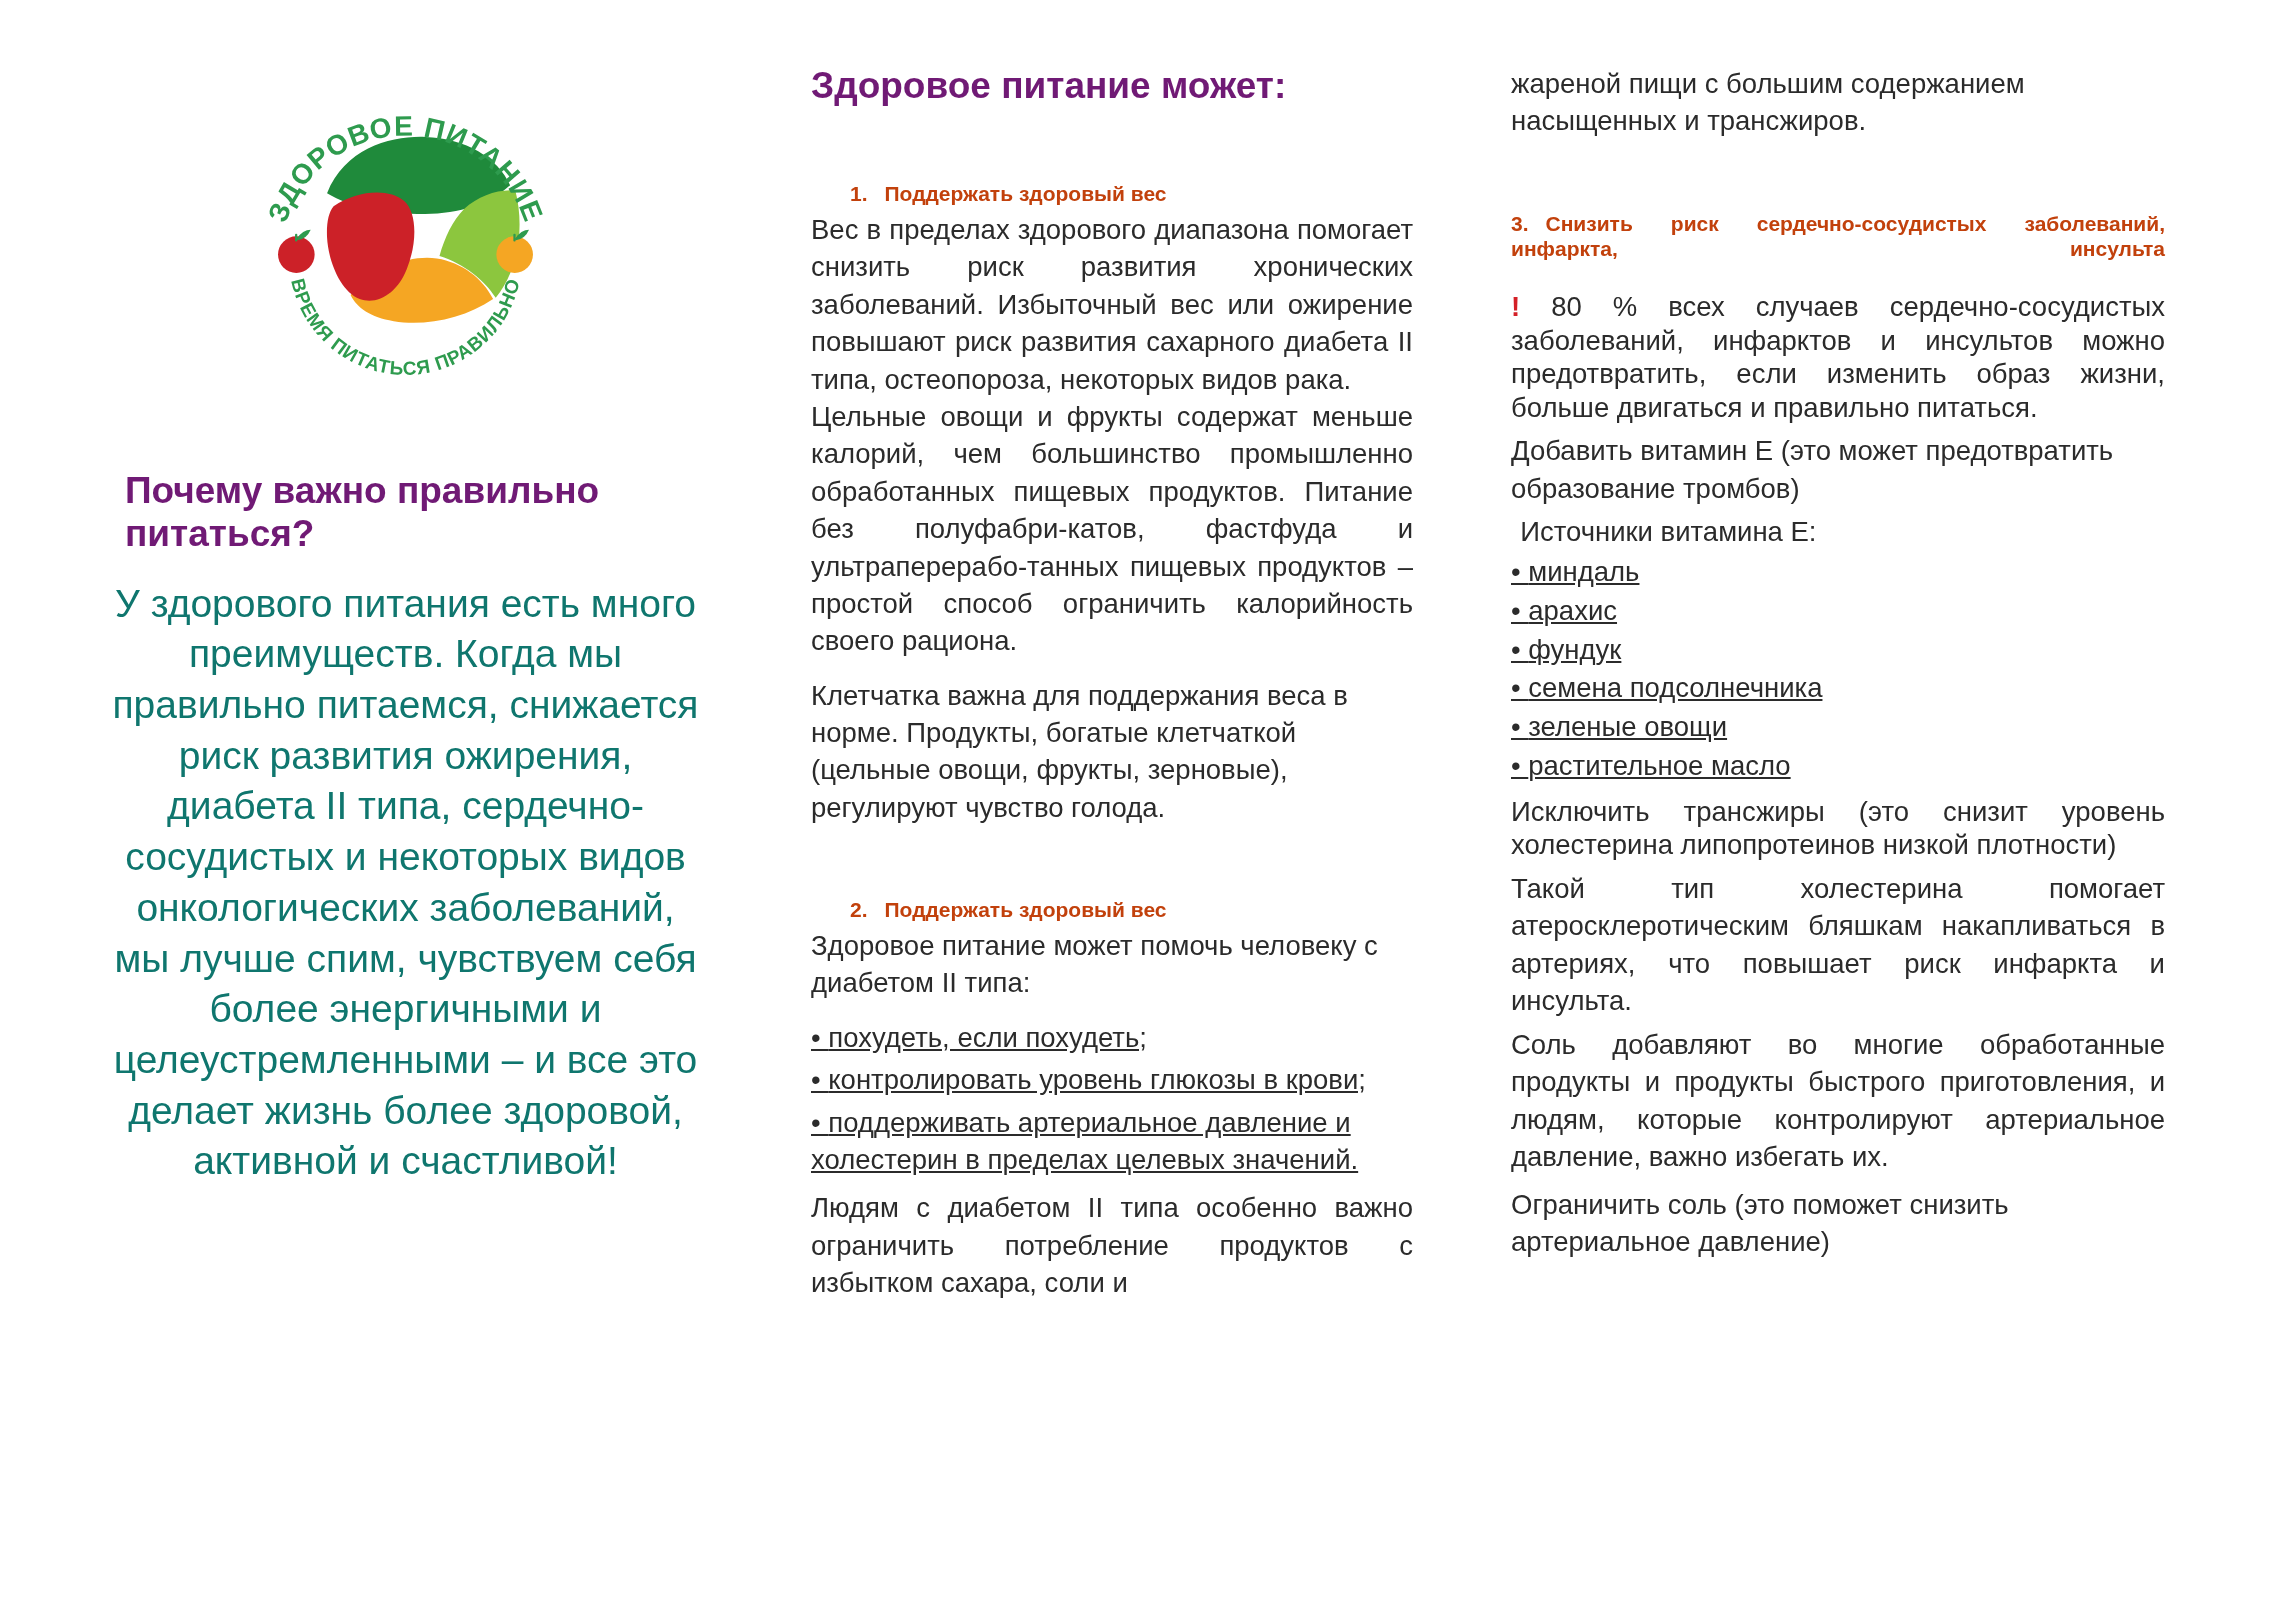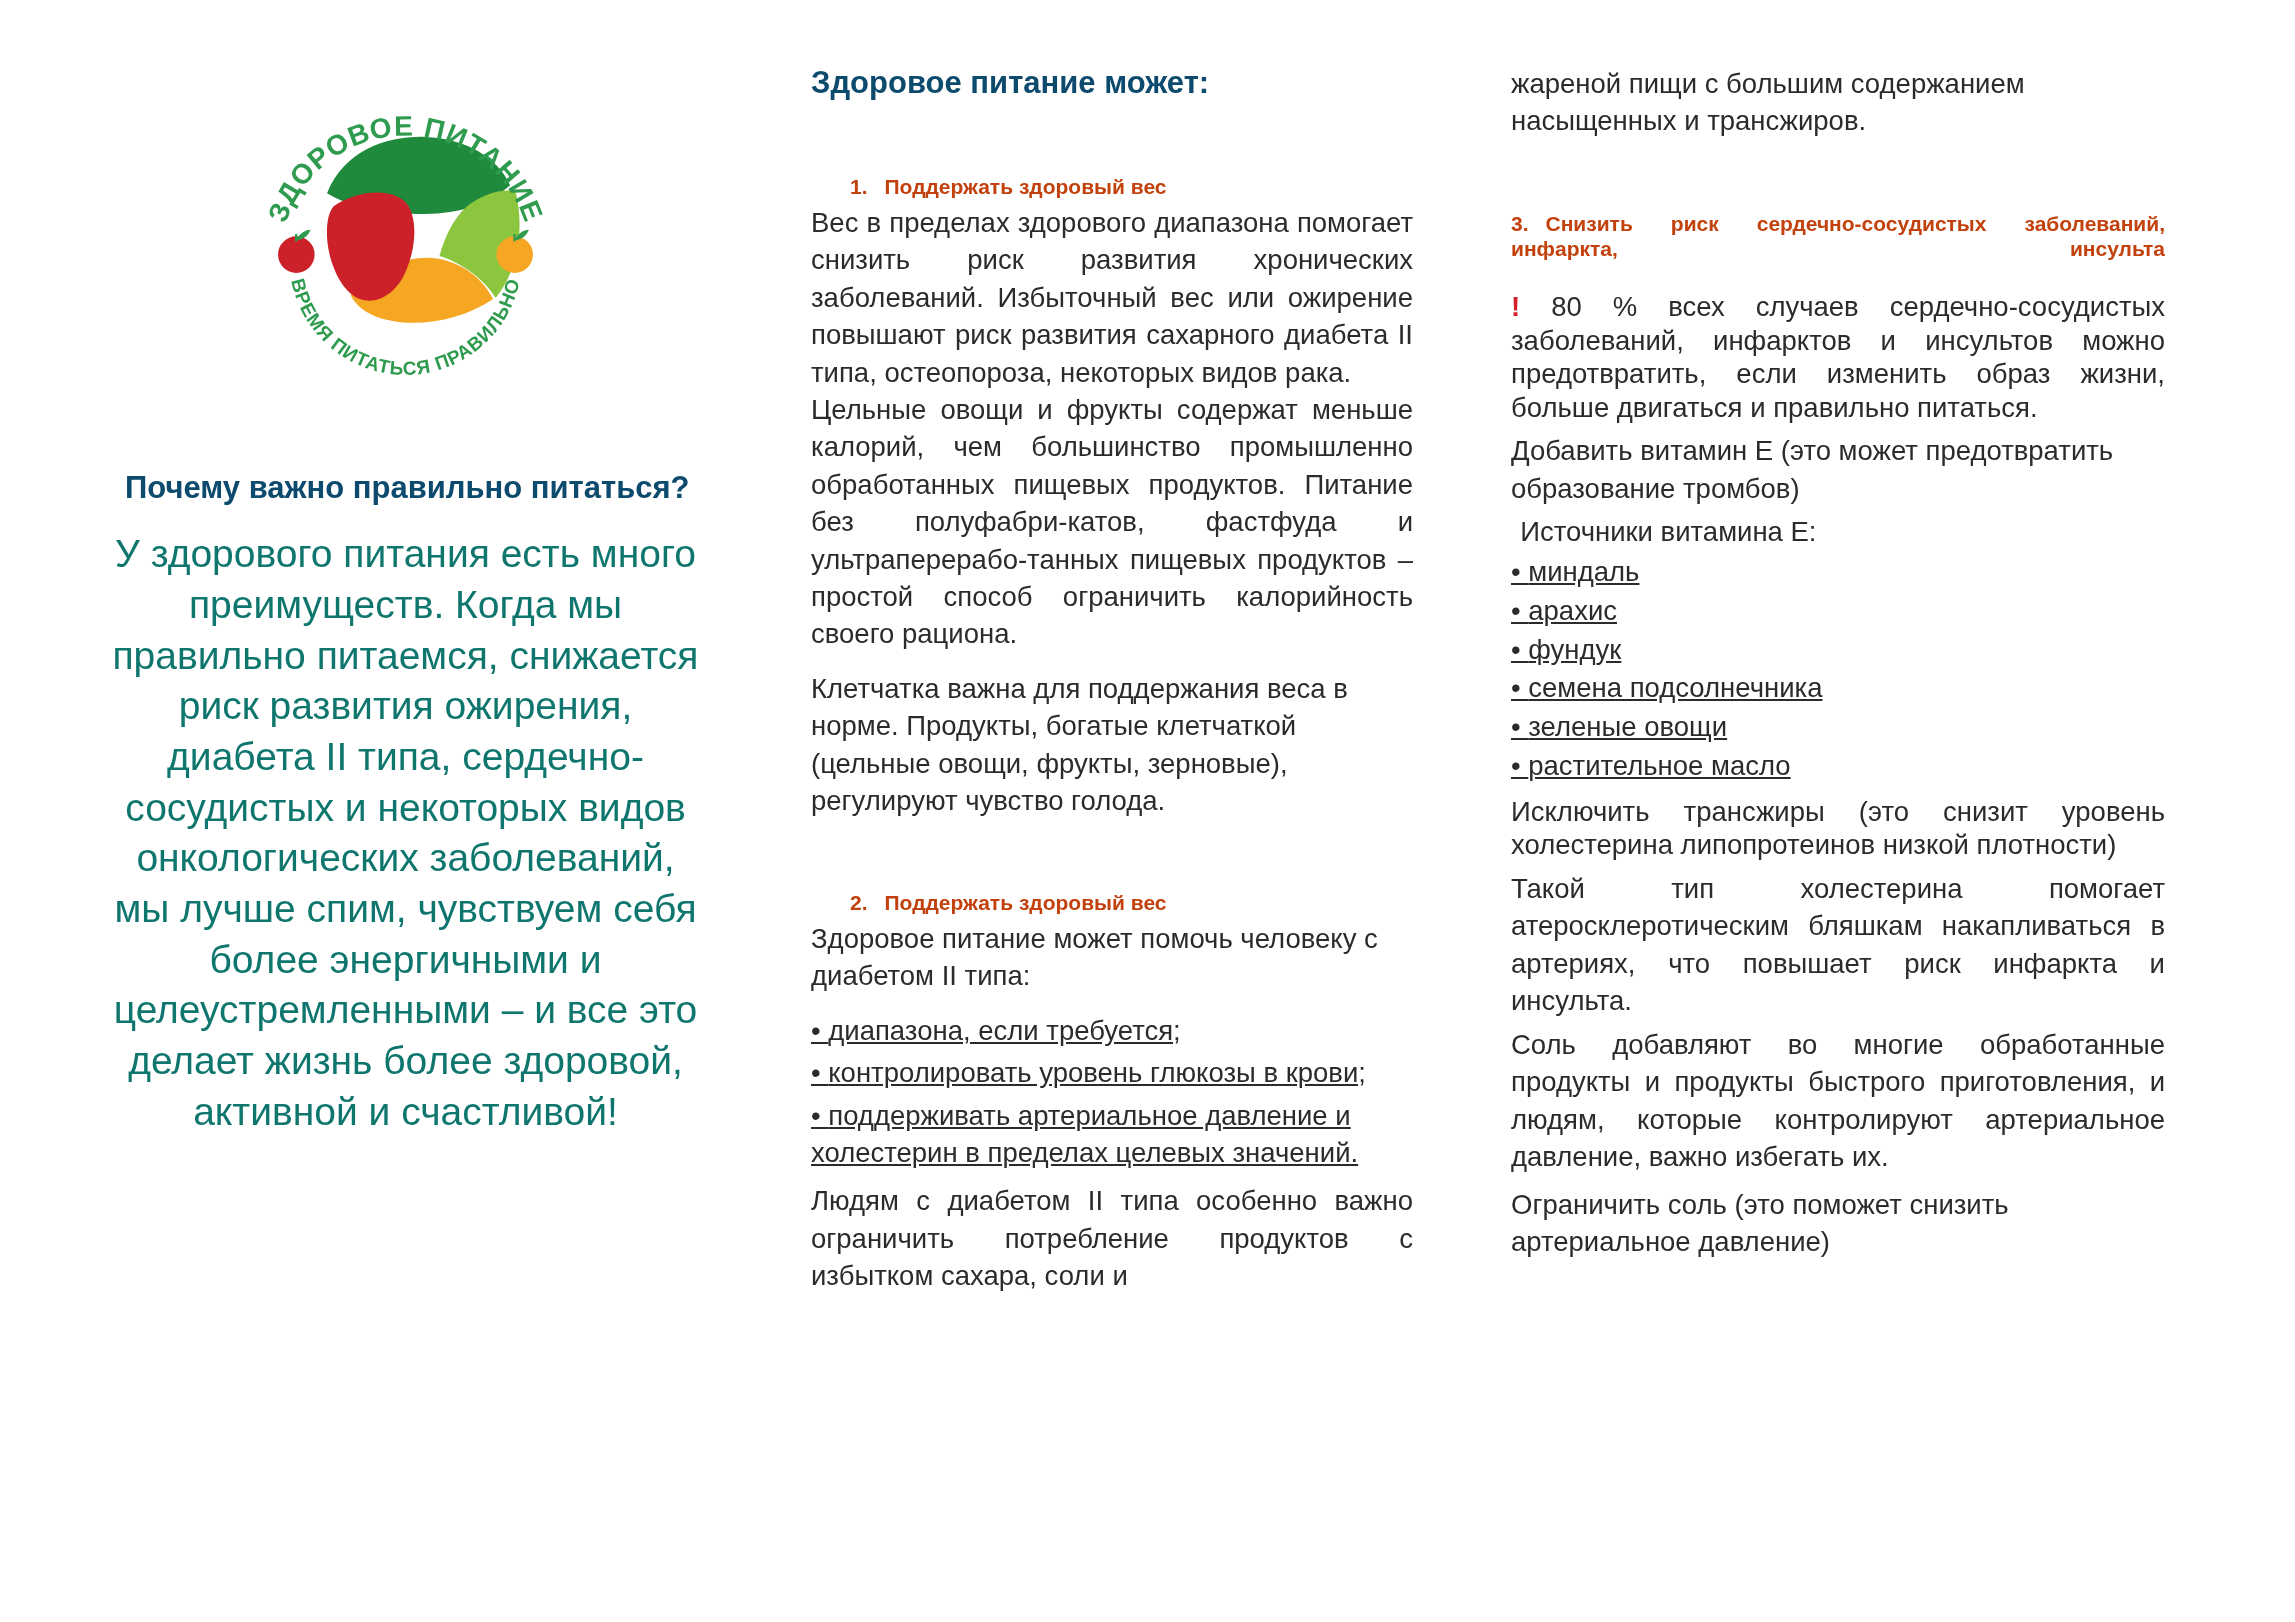--- a/index.html
+++ b/index.html
@@ -26,23 +26,23 @@
 
   
   .logo-wrap{
     display:flex;justify-content:center;align-items:flex-start;
     margin-top:0px;margin-bottom:26px;
   }
   .logo{width:353px;height:353px;display:block;}
 
   
   .h-green{
-    color:#0c4a6e;
+    color:#701a75;
     font-weight:bold;
-    font-size:31px;
+    font-size:37px;
     line-height:1.15;
     margin:0 0 11.8px 0;
     font-stretch:condensed;
   }
   .h-green.left{ text-align:left; margin-left:27px; margin-bottom:23.6px;}
   .h-blue{
     color:#c2410c;
     font-weight:bold;
     font-size:21px;
     line-height:1.18;
@@ -162,21 +162,21 @@
 
     <div class="spacer-l"></div>
 
     <h3 class="h-blue indent">
       <span class="num">2.</span><span>Поддержать здоровый вес</span>
     </h3>
 
     <p class="p gap-m">Здоровое питание может помочь человеку с диабетом II типа:</p>
 
     <ul class="bullets">
-      <li>диапазона, если требуется;</li>
+      <li>похудеть, если похудеть;</li>
       <li>контролировать уровень глюкозы в крови;</li>
       <li>поддерживать артериальное давление и холестерин в пределах целевых значений.</li>
     </ul>
 
     <p class="p just">Людям с диабетом II типа особенно важно ограничить потребление продуктов с избытком сахара, соли и</p>
   </div>
 
   <div class="col col-right">
 
     <p class="p gap-l">жареной пищи с большим содержанием насыщенных и транс­жиров.</p>

